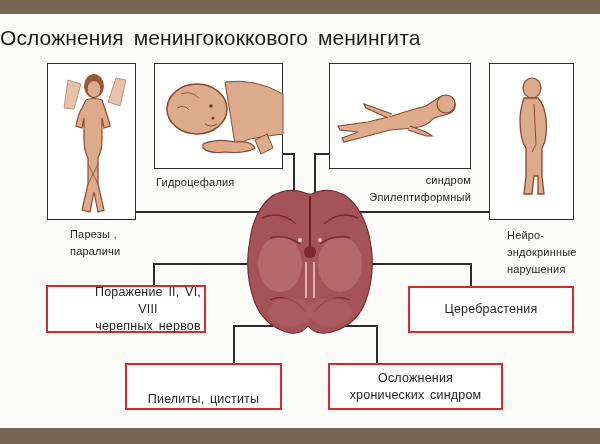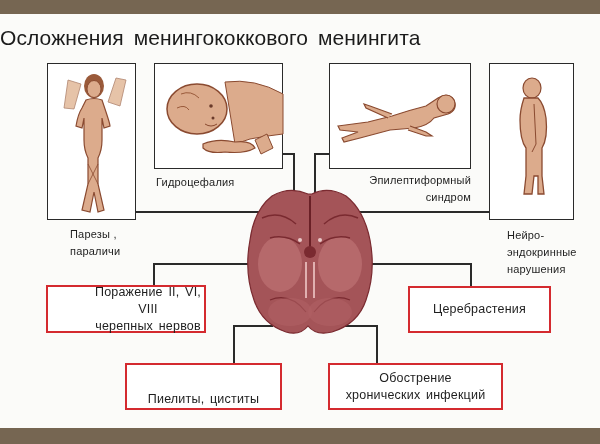--- a/index.html
+++ b/index.html
@@ -65,22 +65,22 @@
 <div class="label" style="left:156px; top:174px;">Гидроцефалия</div>
 
 <div class="panel" style="left:329px; top:63px; width:142px; height:106px;">
   <svg width="142" height="106" viewBox="0 0 142 106" style="left:0;top:0;">
     <path d="M8,62 L38,58 L62,52 Q80,46 96,42 L108,34 Q118,28 124,36 Q128,46 118,50 L104,54 Q98,62 84,64 L60,66 L30,74 L14,78 L12,74 L28,68 L10,66 Z" fill="#dcab8c" stroke="#8a4a30" stroke-width="1.2"></path>
     <path d="M62,50 L40,42 L34,40 L36,44 L58,54 M80,62 L96,68 L102,72 L96,72 L78,66" fill="#dcab8c" stroke="#8a4a30" stroke-width="1.2"></path>
     <ellipse cx="116" cy="40" rx="9" ry="9" fill="#dcab8c" stroke="#8a4a30" stroke-width="1.2"></ellipse>
   </svg>
 </div>
 <div class="label" style="left:340px; top:172px; text-align:right; width:131px;">
+  <div>синдром</div>
   <div>Эпилептиформный</div>
-  <div>синдром</div>
 </div>
 
 <div class="panel" style="left:489px; top:63px; width:85px; height:157px;">
   <svg width="85" height="157" viewBox="0 0 85 157" style="left:0;top:0;">
     <ellipse cx="42" cy="24" rx="9" ry="10" fill="#dcab8c" stroke="#8a4a30" stroke-width="1.2"></ellipse>
     <path d="M34,34 Q30,46 30,56 Q30,76 36,84 L36,112 L34,130 L42,130 L44,112 L48,112 L48,130 L54,130 L52,112 L52,84 Q58,74 56,54 Q54,40 48,34 Z" fill="#dcab8c" stroke="#8a4a30" stroke-width="1.3"></path>
     <path d="M44,40 L46,80 L42,88" stroke="#8a4a30" stroke-width="1" fill="none"></path>
   </svg>
 </div>
 <div class="label" style="left:491px; top:227px;margin-left:16px;">
@@ -108,24 +108,24 @@
   <ellipse cx="50" cy="124" rx="22" ry="14" fill="#b06064" opacity="0.6"></ellipse>
   <ellipse cx="90" cy="124" rx="22" ry="14" fill="#b06064" opacity="0.6"></ellipse>
 </svg>
 
 <div class="rbox" style="left:46px; top:285px; width:160px; height:48px;padding-left:44px;">
   <div>
     <div>Поражение II, VI, VIII</div>
     <div>черепных нервов</div>
   </div>
 </div>
-<div class="rbox" style="left:408px; top:286px; width:143px; height:47px;">
+<div class="rbox" style="left:408px; top:286px; width:166px; height:47px;">
   <div>Церебрастения</div>
 </div>
 <div class="rbox" style="left:125px; top:363px; width:157px; height:47px;align-items:flex-end;">
   <div>Пиелиты, циститы</div>
 </div>
 <div class="rbox" style="left:328px; top:363px; width:175px; height:47px;">
   <div>
-    <div>Обострение</div>
-    <div>хронических инфекций</div>
+    <div>Осложнения</div>
+    <div>хронических синдром</div>
   </div>
 </div>
 
 </body></html>

